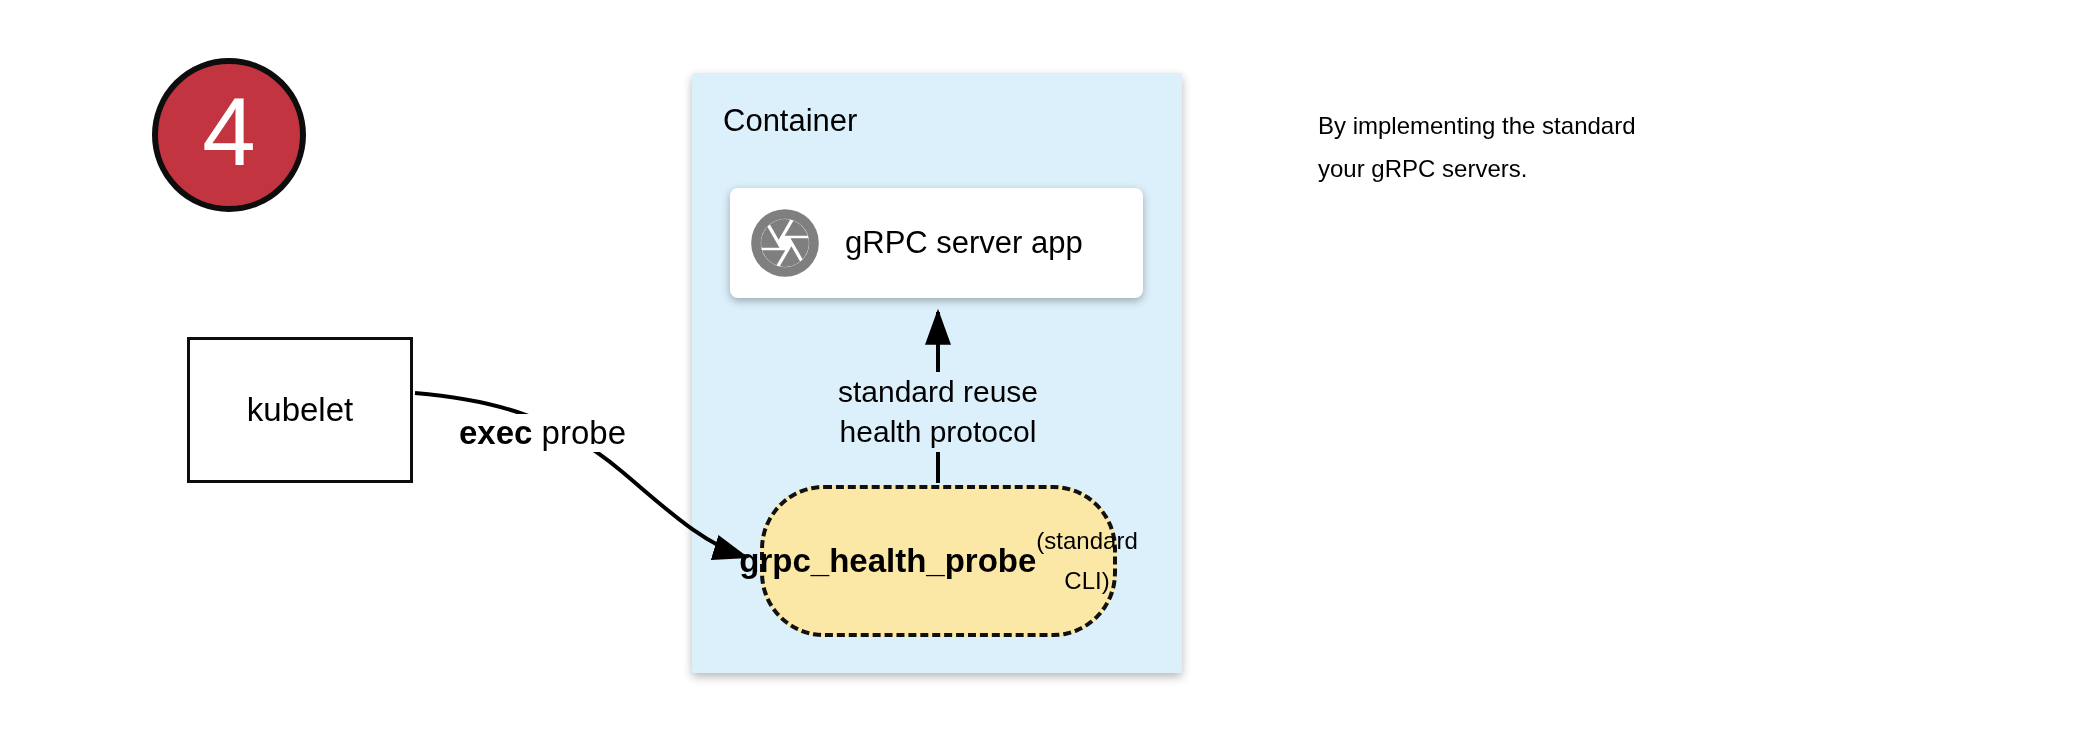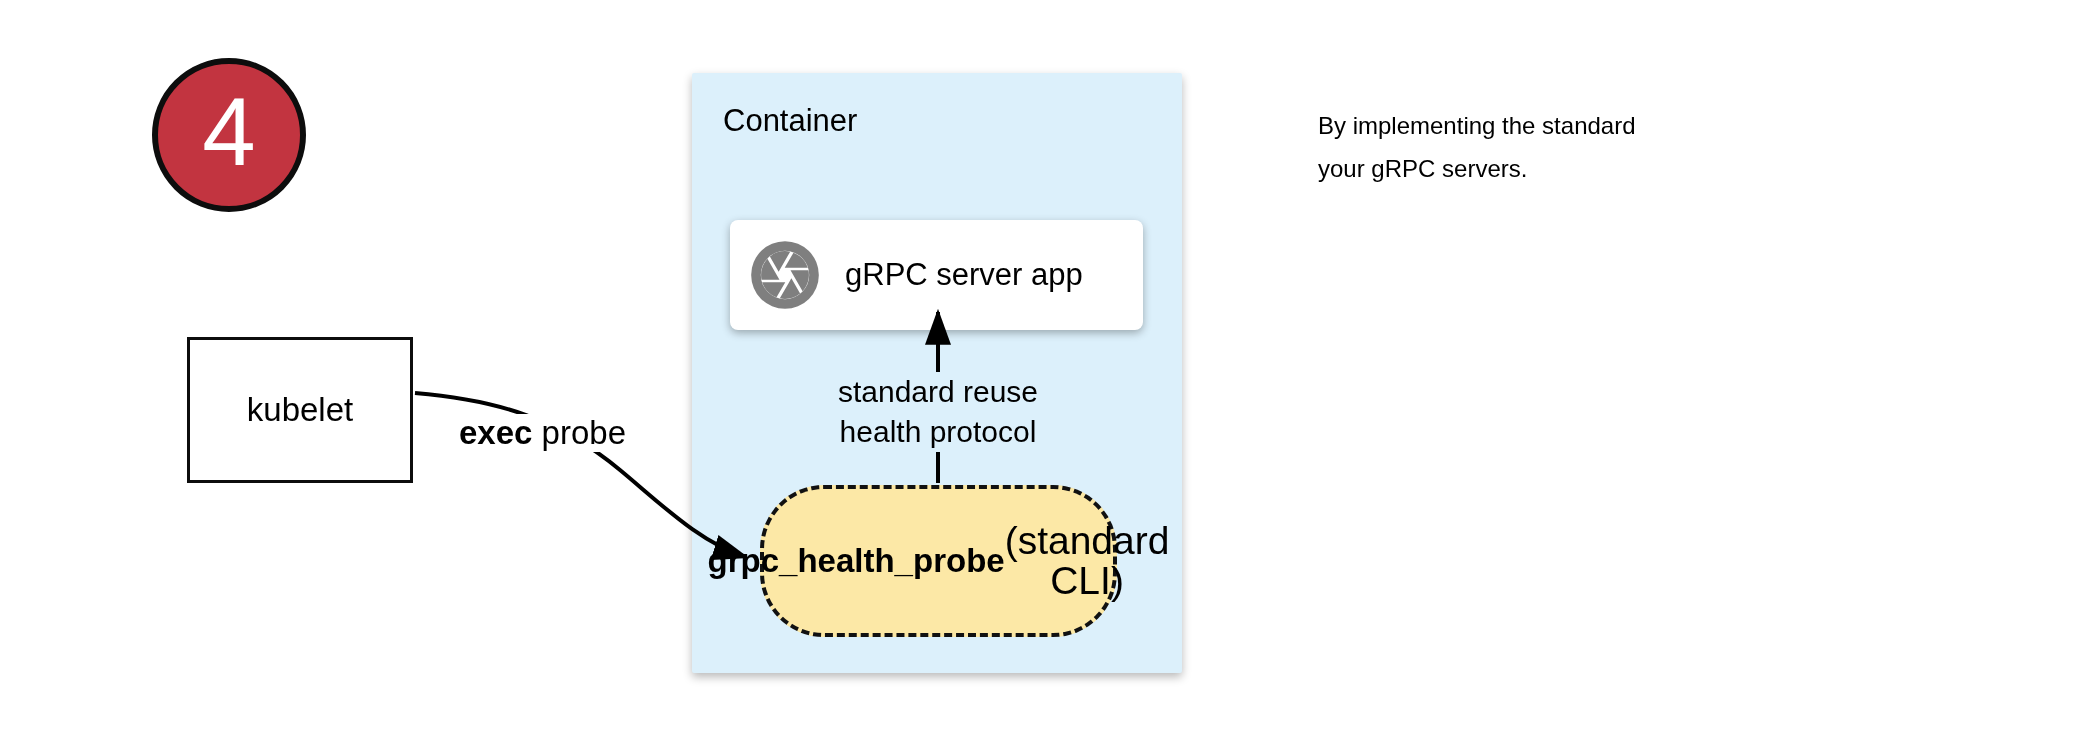--- a/index.html
+++ b/index.html
@@ -57,38 +57,37 @@
   .server-box {
     position: absolute;
     left: 38px; top: 115px;
     width: 413px; height: 110px;
     background: #ffffff;
     border-radius: 8px;
     box-shadow: 0 3px 8px rgba(0,0,0,0.3);
     display: flex; align-items: center;
     padding-left: 20px;
     box-sizing: border-box;
-    margin-top: 32px;
   }
   .server-box .icon { width: 70px; height: 70px; flex: 0 0 auto; }
   .server-box .label { font-size: 31px; margin-left: 25px; }
   .probe-box {
     position: absolute;
     left: 68px; top: 412px;
     width: 357px; height: 152px;
     background: #FCE8A6;
     border: 4px dashed #111111;
     border-radius: 64px;
     box-sizing: border-box;
     display: flex; flex-direction: row;
     align-items: center; justify-content: center;
     text-align: center;
   }
   .probe-box .name { font-size: 33px; font-weight: bold; line-height: 40px; }
-  .probe-box .subtitle { font-size: 39px; line-height: 40px; }
+  .probe-box .subtitle { font-size: 24px; line-height: 40px; }
   
   .protocol-label {
     position: absolute;
     left: 938px; top: 372px;
     transform: translateX(-50%);
     background: #DCF0FB;
     text-align: center;
     font-size: 30px;
     line-height: 40px;
     padding: 0 10px;

